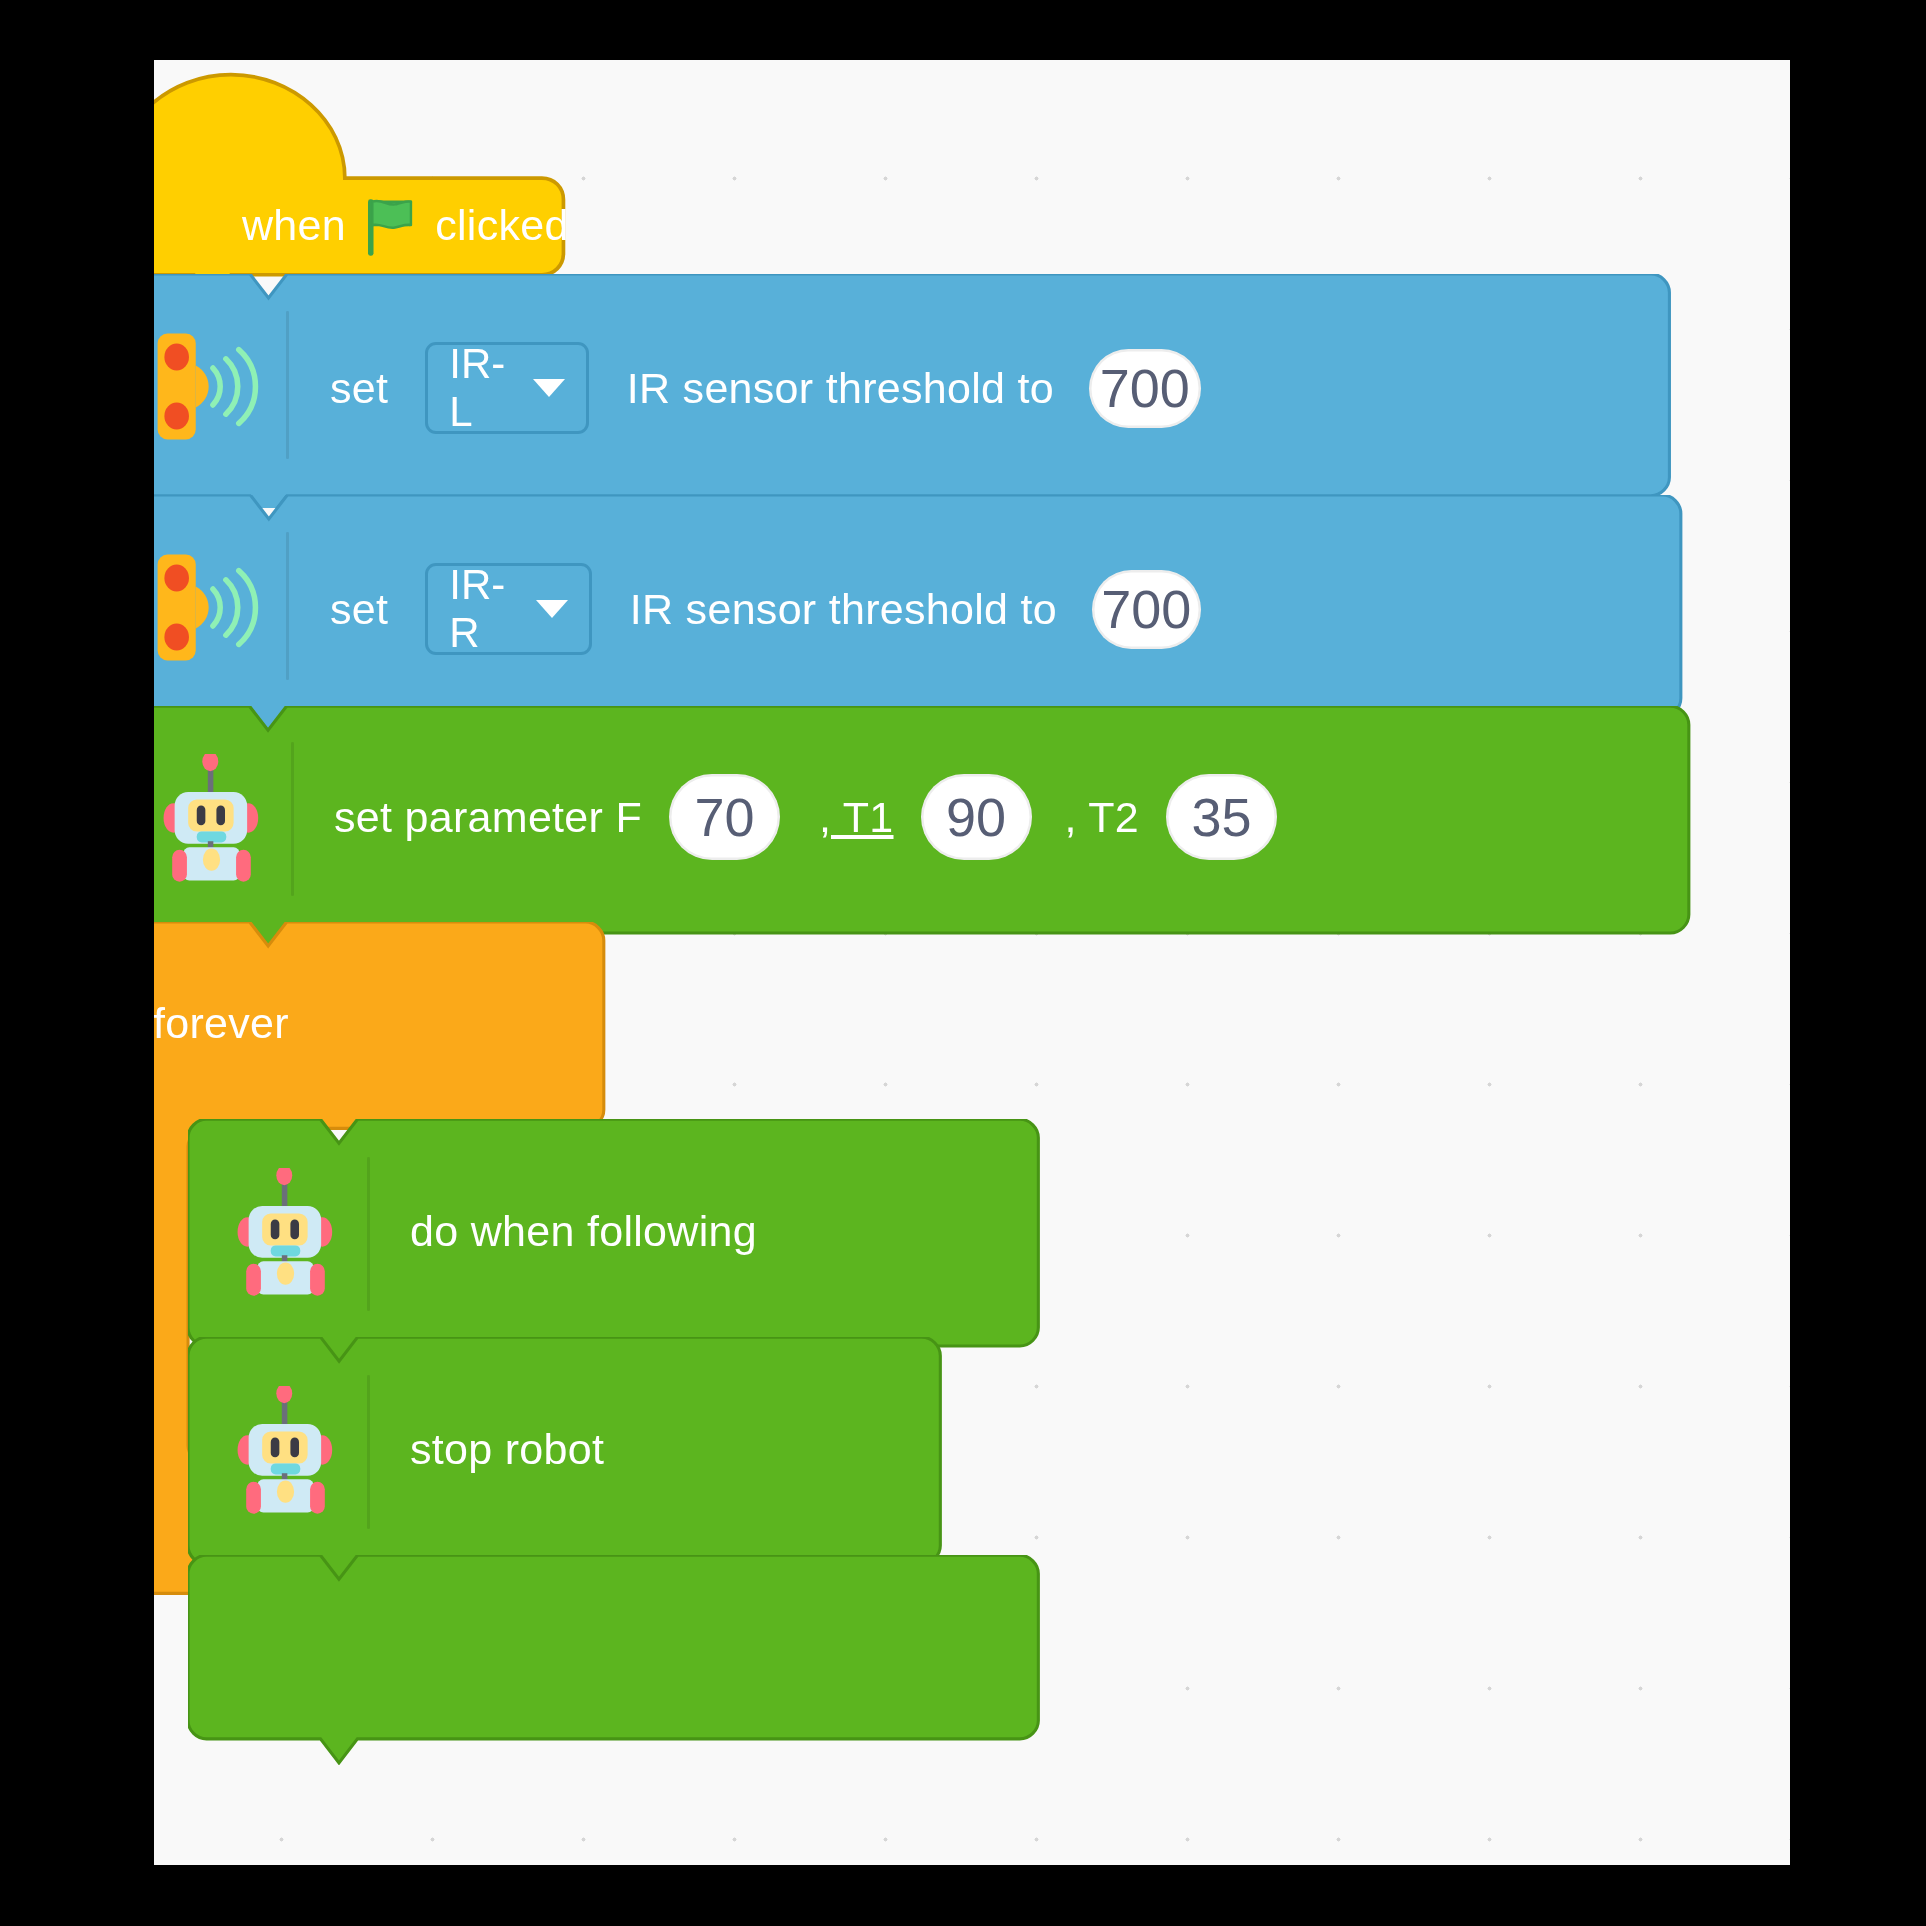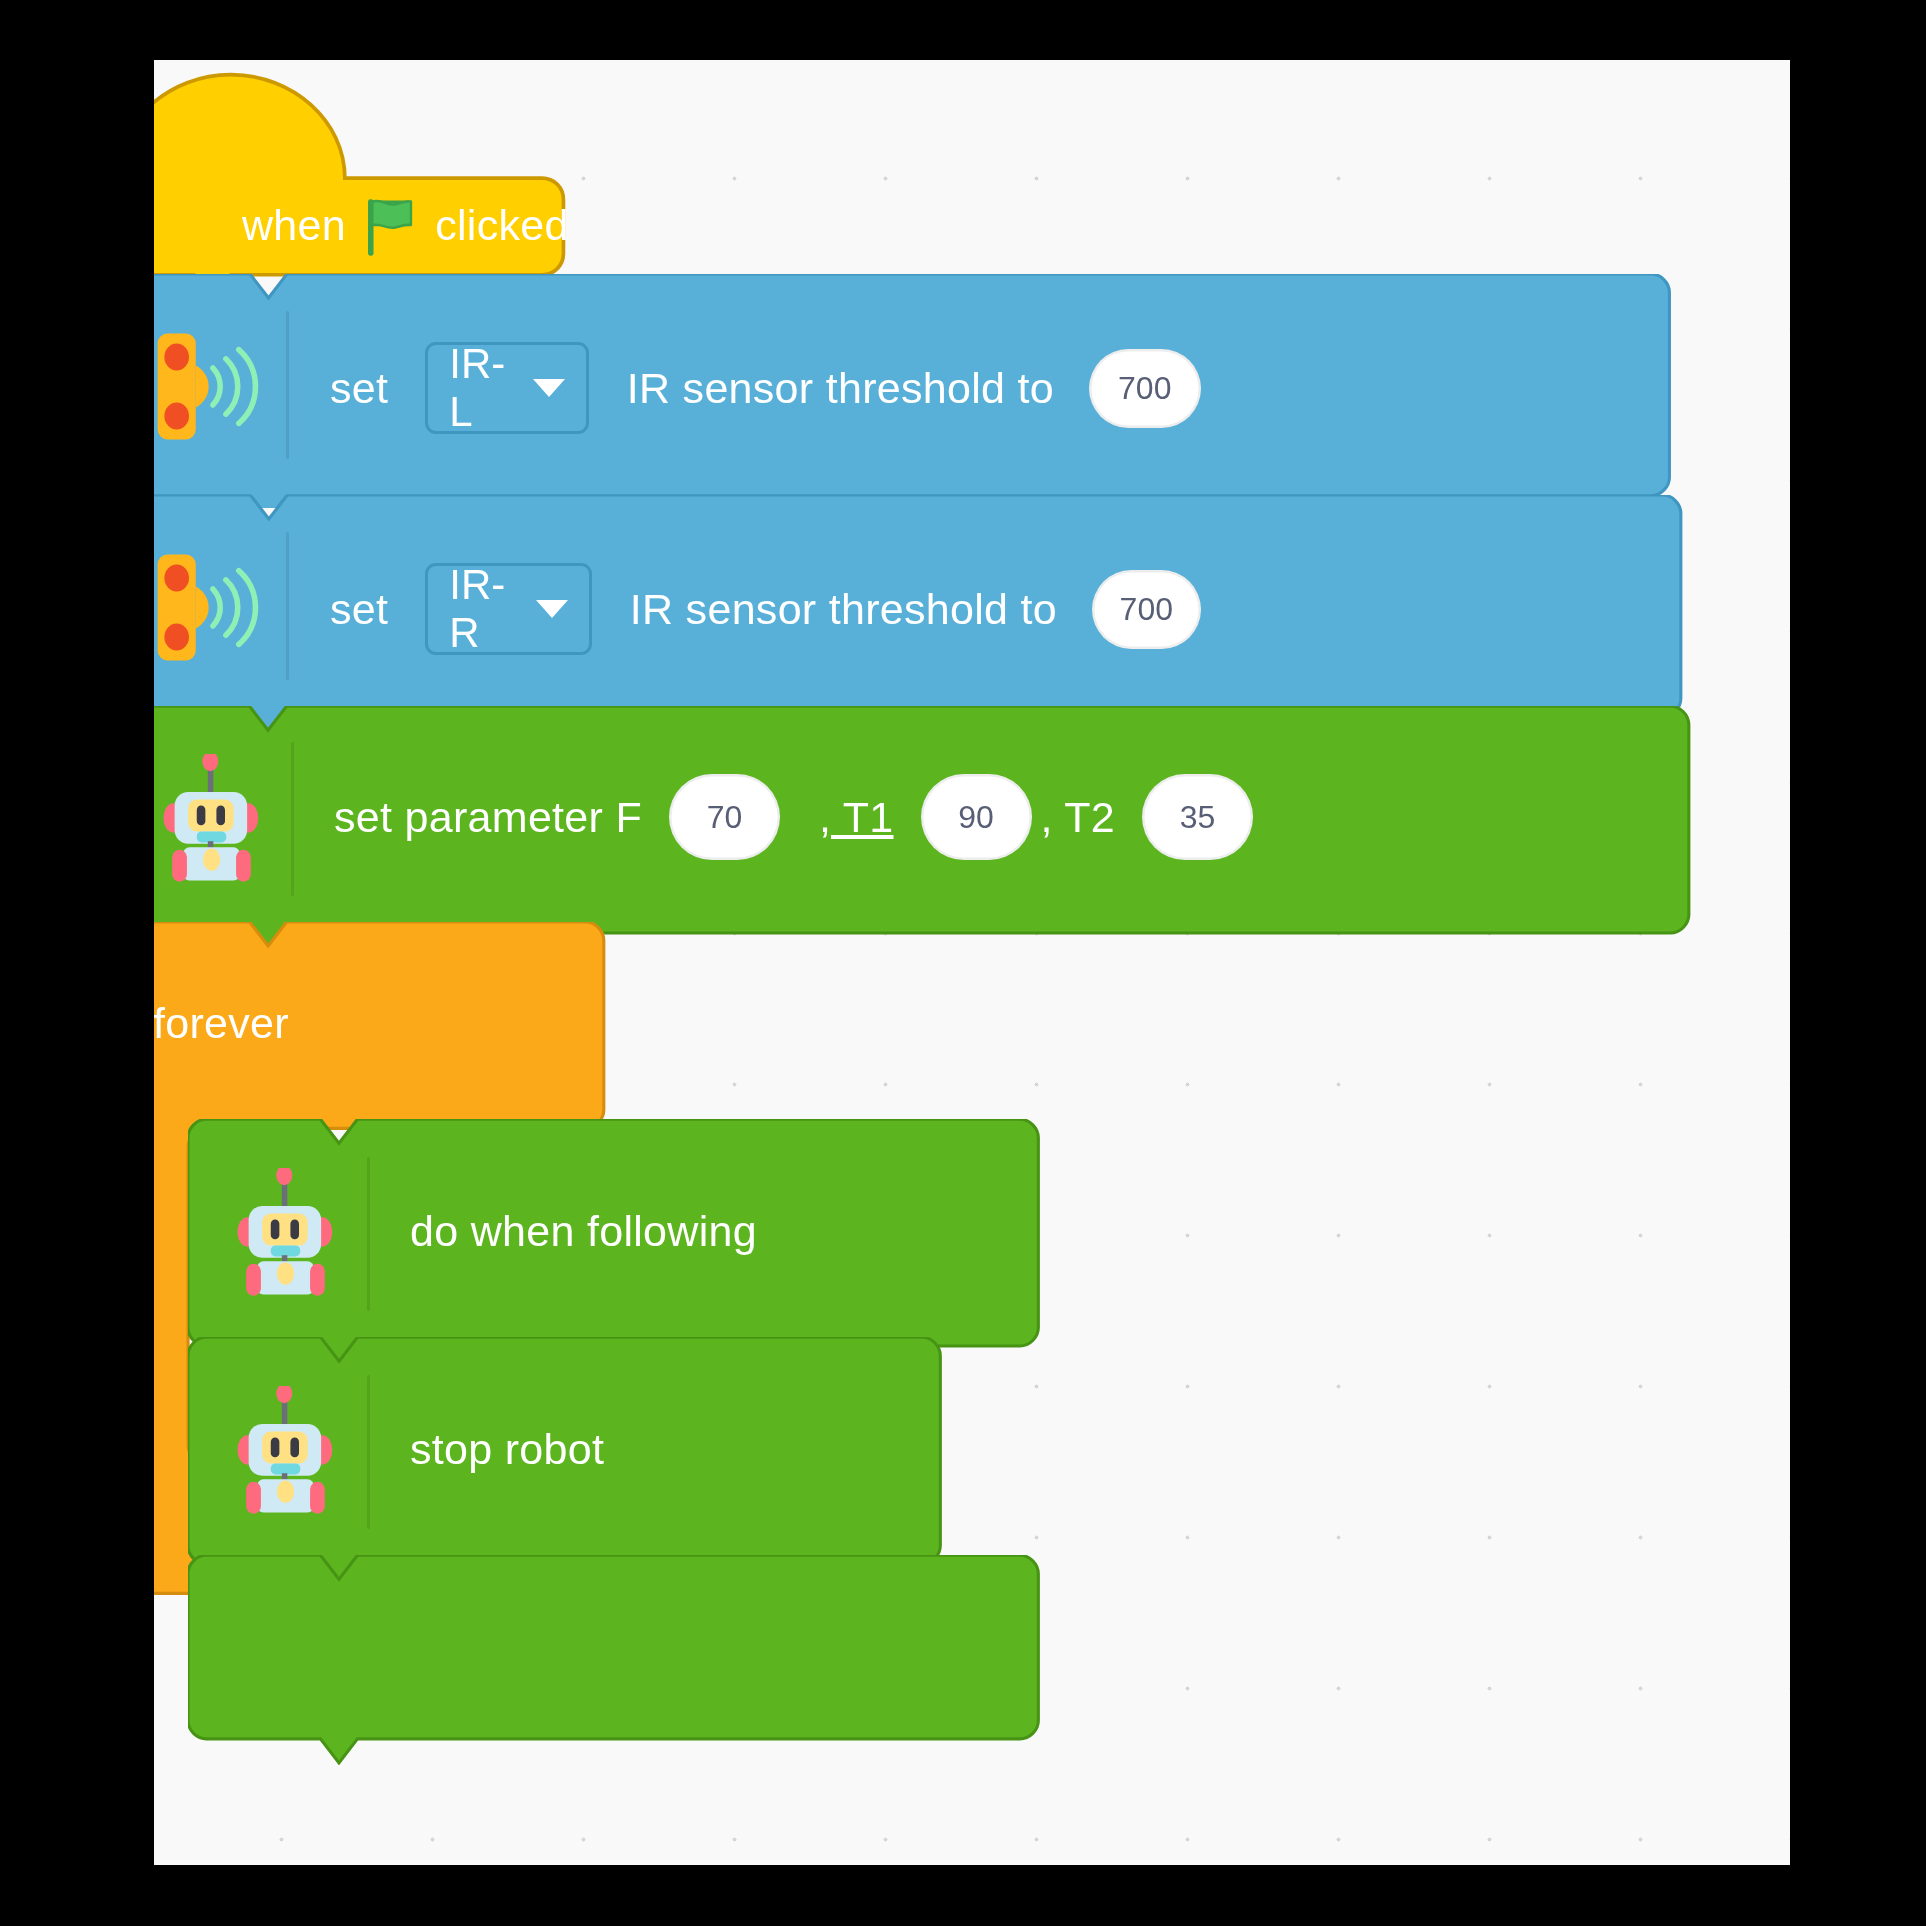--- a/index.html
+++ b/index.html
@@ -31,21 +31,21 @@
   
   .blk{position:absolute;}
   .blk .body{position:absolute;left:0;top:0;}
   .blk .row{position:absolute;display:flex;align-items:center;}
 
   .sep{position:absolute;width:2.5px;background:rgba(0,0,0,.09);border-radius:1.2px;}
 
   
   .oval{
     background:#ffffff;border-radius:616px;display:flex;align-items:center;
-    justify-content:center;color:#575e75;font-size:32px;font-weight:400;
+    justify-content:center;color:#575e75;font-size:54px;font-weight:400;
     box-shadow:0 0 0 2.5px rgba(0,0,0,.07) inset;
   }
   .dd{
     border-radius:11px;display:flex;align-items:center;gap:16px;
     padding:0 21px;color:#fff;font-size:42px;
   }
   .dd.blue{background:#58b0d9;border:3.1px solid #3f96c0;}
   .caret{width:0;height:0;border-left:16px solid transparent;border-right:16px solid transparent;border-top:18.5px solid #fff;}
   .loop-arrow{position:absolute;}
 </style>
@@ -178,21 +178,21 @@
         </svg>
       </span>
 
       <div class="sep" style="left:174px;top:36px;height:154px;"></div>
 
       <div class="row" style="left:217px;top:68px;gap:0;">
         <span class="lbl">set parameter F</span>
         <span class="oval" style="width:111px;height:86px;margin-left:27px;">70</span>
         <span class="lbl" style="margin-left:39px;text-decoration:underline;">, T1</span>
         <span class="oval" style="width:111px;height:86px;margin-left:27px;">90</span>
-        <span class="lbl" style="margin-left:9px;">, T2</span>
+        <span class="lbl" style="margin-left:33px;">, T2</span>
         <span class="oval" style="width:111px;height:86px;margin-left:27px;">35</span>
       </div>
     </div>
 
     <div class="blk" style="left:-37px;top:862px;">
       <svg class="body" width="678" height="696" viewBox="0 0 1100 1130">
         <path d="M0 30 C0 14 14 0 30 0 L215 0 L245 39 L275 0 L760 0
                  C776 0 790 14 790 30 L790 305
                  C790 321 776 335 760 335
                  L340 335 L310 374 L280 335 L145 335

